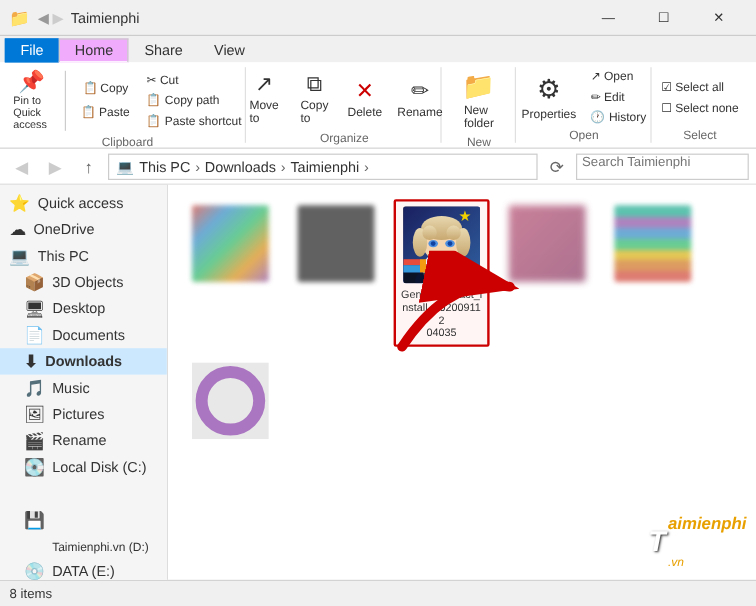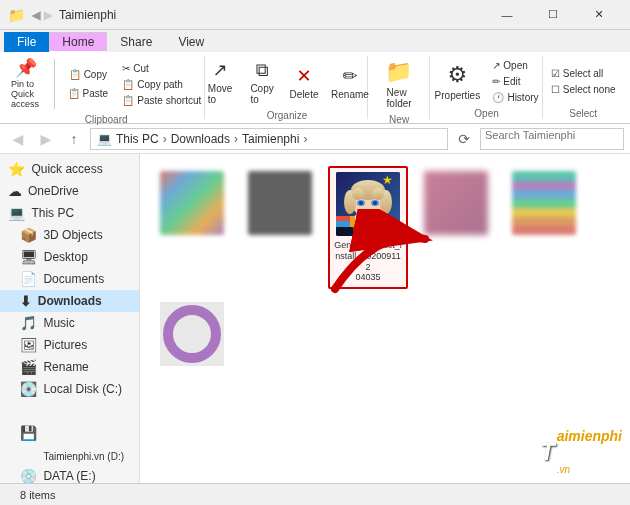--- a/index.html
+++ b/index.html
@@ -243,21 +243,21 @@
       background: #fff5f5;
     }
 
     
     .status-bar {
       height: 22px;
       background: #f0f0f0;
       border-top: 1px solid #ccc;
       display: flex;
       align-items: center;
-      padding: 0 20px;
+      padding: 0 8px;
       font-size: 11px;
       color: #333;
       gap: 16px;
     }
 
     
     .watermark {
       position: absolute;
       bottom: 8px;
       right: 8px;

